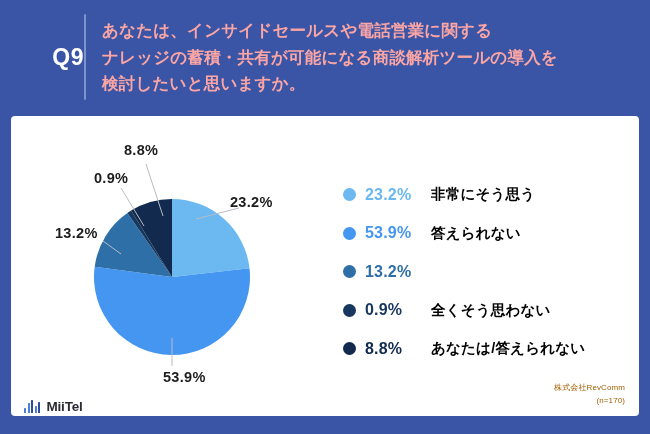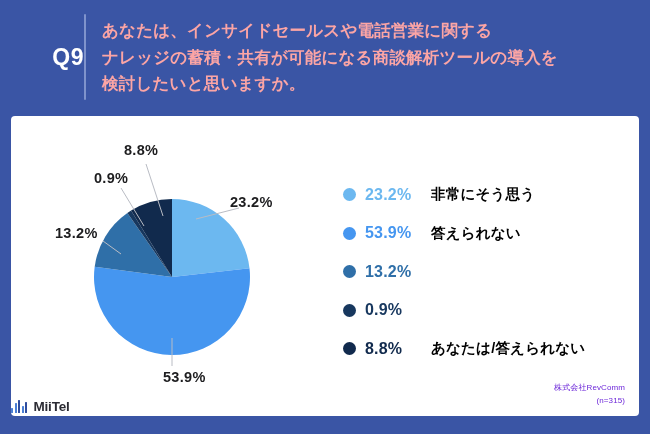--- a/index.html
+++ b/index.html
@@ -67,29 +67,29 @@
     letter-spacing:.2px;
   }
   .legend-label{
     font-size:14.5px;font-weight:bold;color:#000000;letter-spacing:.2px;
     white-space:nowrap;
   }
 
   
   .credits{
     position:absolute;right:14px;bottom:9px;text-align:right;
-    color:#6d28d9;line-height:1.55;
+    color:#a16207;line-height:1.55;
   }
   .credits div{font-size:8px;letter-spacing:.1px;white-space:nowrap;}
 
   
   .footer{
     position:absolute;left:11px;top:416px;width:628px;height:18px;
   }
-  .logo{position:absolute;left:0;top:-16px;display:flex;align-items:flex-end;}
+  .logo{position:absolute;left:13px;top:-16px;display:flex;align-items:flex-end;}
   .wave{display:flex;align-items:flex-end;height:13px;margin-right:5px;}
   .wave i{display:block;width:2px;margin-right:1.5px;background:#4a7fd4;border-radius:.5px;}
   .wave i:nth-child(1){height:5px;}
   .wave i:nth-child(2){height:10px;}
   .wave i:nth-child(3){height:13px;background:#2e4c9e;}
   .wave i:nth-child(4){height:7px;}
   .wave i:nth-child(5){height:11px;background:#2e4c9e;}
   .logo-text{
     font-size:13.5px;font-weight:bold;color:#2b2b33;letter-spacing:-.2px;
     line-height:13px;
@@ -146,31 +146,32 @@
           <span class="legend-pct" style="color: rgb(69, 150, 240);">53.9%</span>
           <span class="legend-label">答えられない</span>
         </div>
         <div class="legend-row">
           <span class="legend-dot" style="background: rgb(47, 111, 168);"></span>
           <span class="legend-pct" style="color: rgb(47, 111, 168);">13.2%</span>
         </div>
         <div class="legend-row">
           <span class="legend-dot" style="background: rgb(23, 55, 94);"></span>
           <span class="legend-pct" style="color: rgb(23, 55, 94);">0.9%</span>
+          <span class="legend-label">全くそう思わない</span>
         </div>
         <div class="legend-row">
           <span class="legend-dot" style="background: rgb(17, 42, 77);"></span>
           <span class="legend-pct" style="color: rgb(17, 42, 77);">8.8%</span>
           <span class="legend-label">あなたは/答えられない</span>
         </div>
       </div>
 
     <div class="credits">
       <div>株式会社RevComm</div>
-      <div>(n=315)</div>
+      <div>(n=170)</div>
     </div>
   </div>
 
   <div class="footer">
     <div class="logo">
       <span class="wave">
         <i></i>
           <i></i>
           <i></i>
           <i></i>

